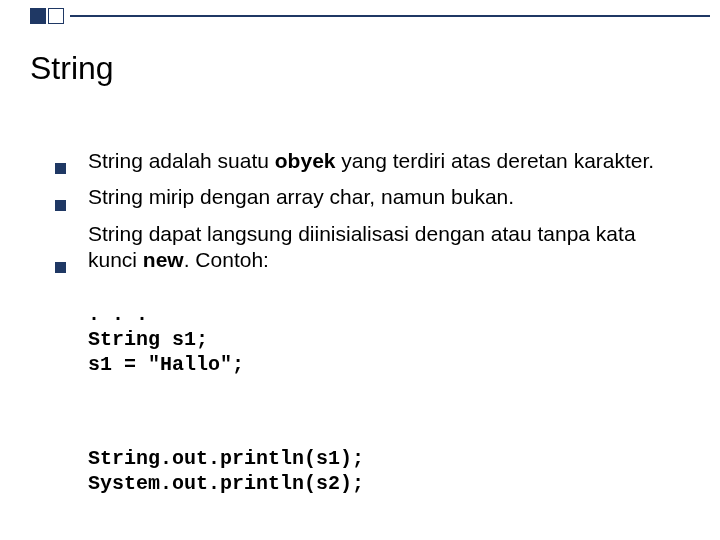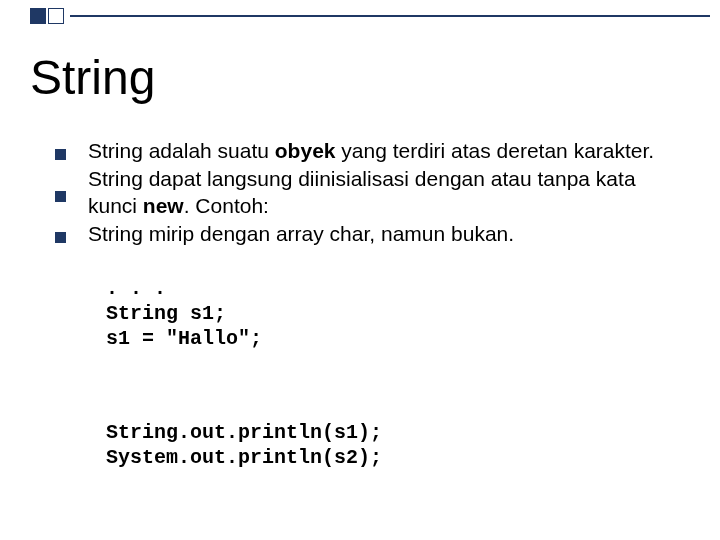--- a/index.html
+++ b/index.html
@@ -38,50 +38,51 @@
   .deco .line {
     height: 2px;
     background: #1f3864;
     width: 640px;
     margin-left: 4px;
   }
   .title {
     position: absolute;
     top: 50px;
     left: 30px;
-    font-size: 48px;
+    font-size: 32px;
     font-weight: 400;
     letter-spacing: 0px;
   }
   .body {
     position: absolute;
     top: 138px;
     left: 55px;
     right: 30px;
   }
   .bullet-row {
     display: flex;
-    align-items: center;
+    align-items: flex-end;
     margin-bottom: 2px;
+    margin-top: 10px;
   }
   .bull {
     width: 11px;
     height: 11px;
     background: #1f3864;
     margin-top: 7px;
     margin-right: 22px;
     flex-shrink: 0;
   }
   .btext {
     font-size: 21px;
     line-height: 1.25;
   }
   .btext b { font-weight: bold; }
   .code-block {
-    margin-left: 51px;
+    margin-left: 33px;
     margin-top: 4px;
     font-family: "Courier New", Courier, monospace;
     font-size: 20px;
     font-weight: bold;
     line-height: 1.25;
     white-space: pre;
   }
   .code-gap {
     height: 20px;
   }
@@ -103,28 +104,28 @@
 
     <div class="bullet-row">
       <div class="bull"></div>
       <div class="btext">
         <span>String adalah suatu </span><b>obyek</b><span> yang terdiri atas deretan karakter.</span>
       </div>
     </div>
 
     <div class="bullet-row">
       <div class="bull"></div>
-      <div class="btext">
-        <span>String dapat langsung diinisialisasi dengan atau tanpa kata kunci </span><b>new</b><span>. Contoh:</span>
-      </div>
+      <div class="btext">String mirip dengan array char, namun bukan.</div>
     </div>
 
     <div class="bullet-row">
       <div class="bull"></div>
-      <div class="btext">String mirip dengan array char, namun bukan.</div>
+      <div class="btext">
+        <span>String dapat langsung diinisialisasi dengan atau tanpa kata kunci </span><b>new</b><span>. Contoh:</span>
+      </div>
     </div>
 
     <div class="code-block">
 <span>. . .</span>
 <span>String s1;</span>
 <span>s1 = "Hallo";</span>
 </div>
     <div class="code-gap"></div>
     <div class="code-gap"></div>
     <div class="code-block">

